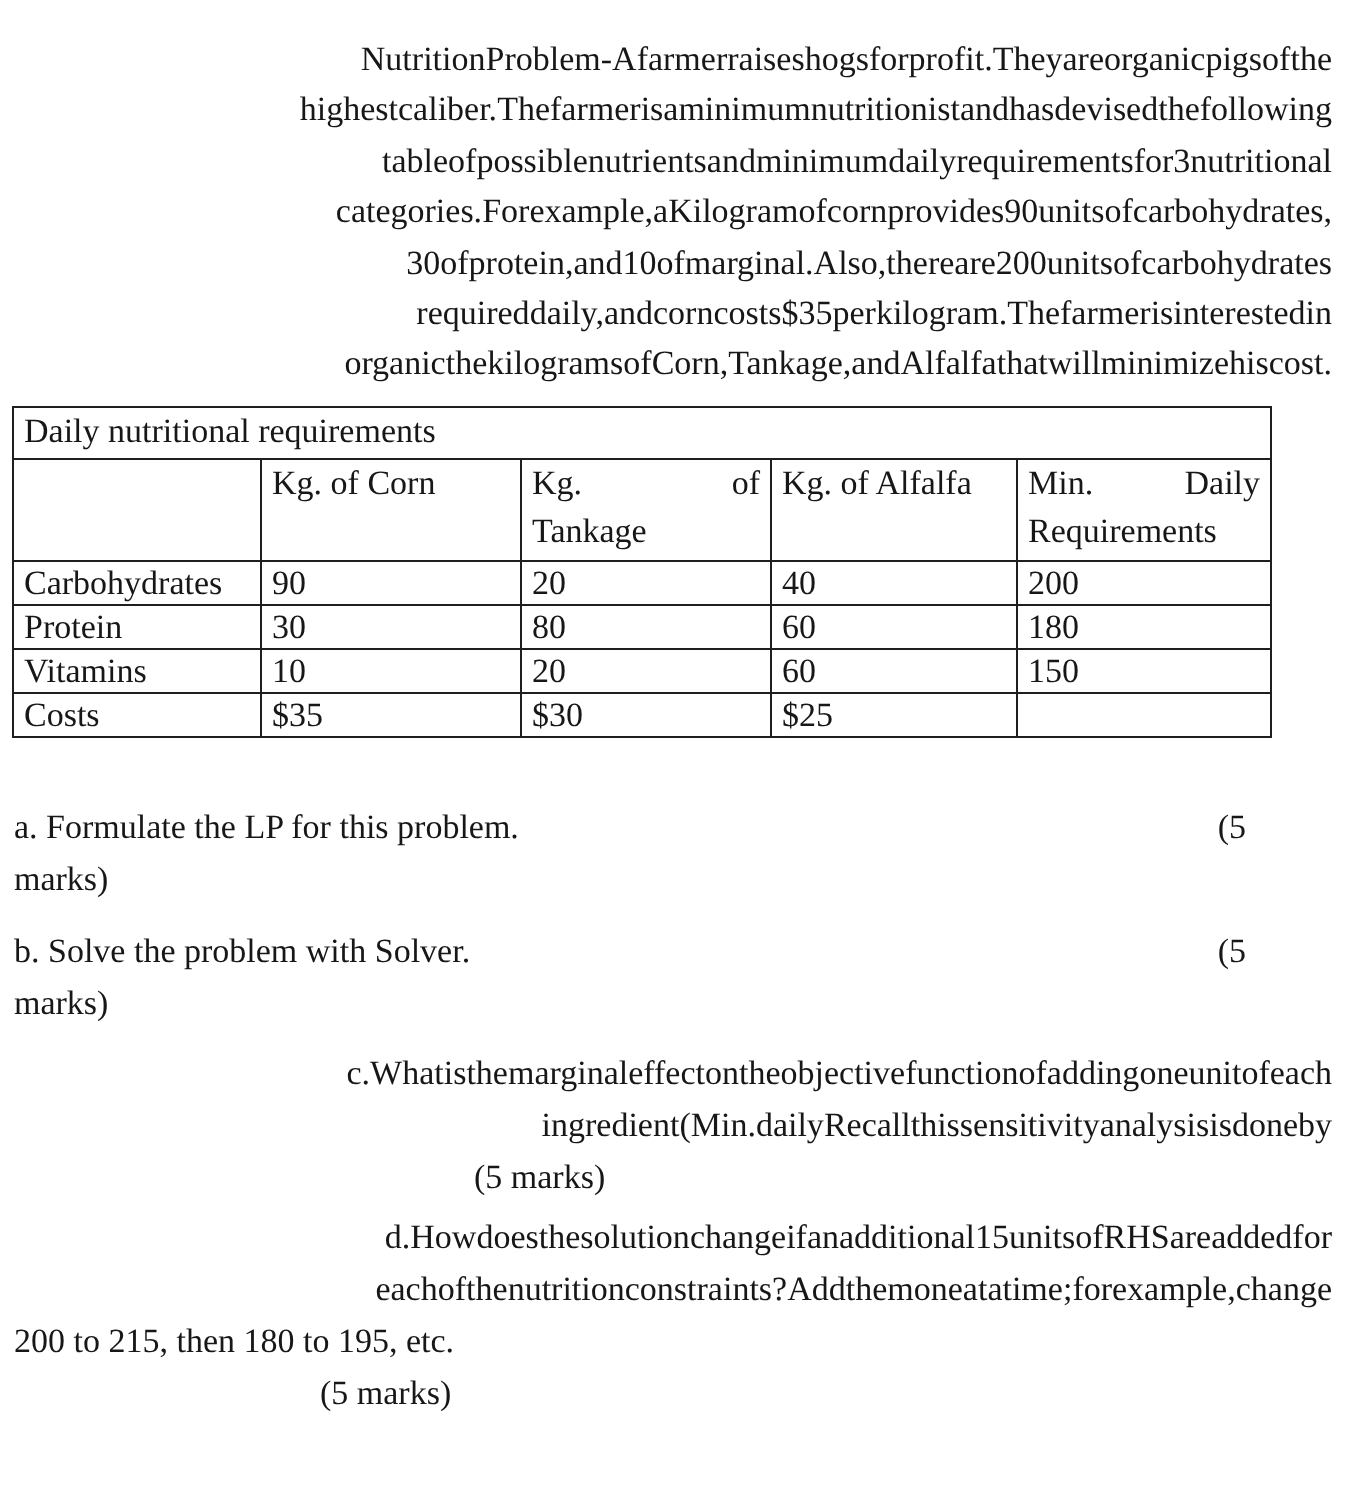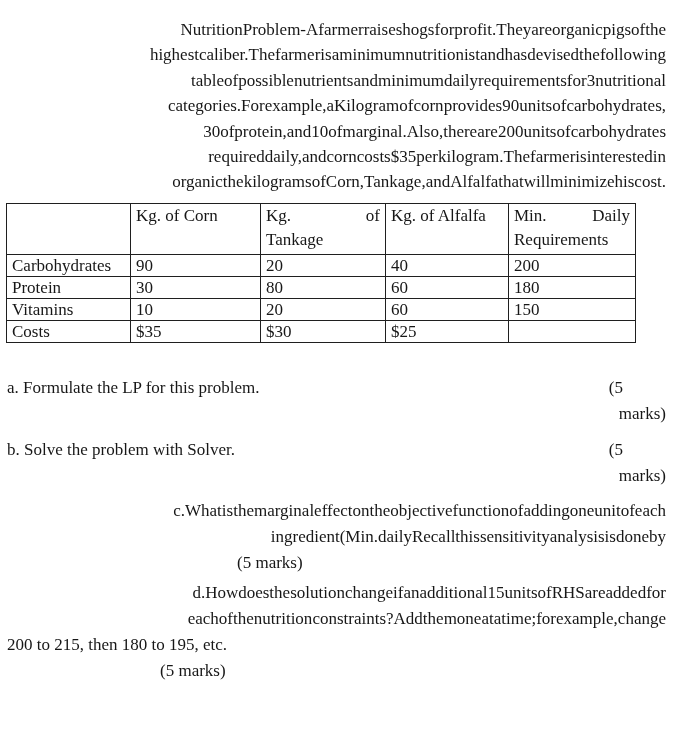--- a/index.html
+++ b/index.html
@@ -26,21 +26,21 @@
     border:1.5px solid #1f1f1f;
     padding:0 5px; vertical-align:top; line-height:24px;
     overflow:hidden;
   }
   tr.cap-row td { height:25px; }
   tr.head-row td { height:50px; }
   tr.data-row td { height:20px; line-height:19.5px; padding-top:1px; }
   .cell-justify { display:flex; justify-content:space-between; }
 
   .question { font-size:17px; }
-  .q-ab { margin-top:32px;text-align:right; }
+  .q-ab { margin-top:32px; }
   .q-ab + .q-ab { margin-top:10px; }
   .qa-row { display:flex; justify-content:space-between; line-height:26px; }
   .marks-open { margin-right:43px; }
   .marks-close { line-height:26px; }
   .q-cd .jline, .q-cd .pline { line-height:26px; height:26px; }
   #question-c { margin-top:9px; }
   #question-d { margin-top:4px; }
   .c-marks { line-height:26px; margin-left:230px; }
   .d-marks { line-height:26px; margin-left:153px; }
 </style>
@@ -160,20 +160,23 @@
 
   <table class="nutri">
     <colgroup>
       <col style="width:124px">
         <col style="width:130px">
         <col style="width:125px">
         <col style="width:123px">
         <col style="width:127px">
     </colgroup>
     <tbody id="table-body">
+      <tr class="cap-row">
+        <td colspan="5">Daily nutritional requirements</td>
+      </tr>
       <tr class="head-row">
         <td></td>
         <td>Kg. of Corn</td>
         <td>
           <div class="cell-justify">
             <span>Kg.</span>
             <span>of</span>
           </div>
           <div>Tankage</div>
         </td>

